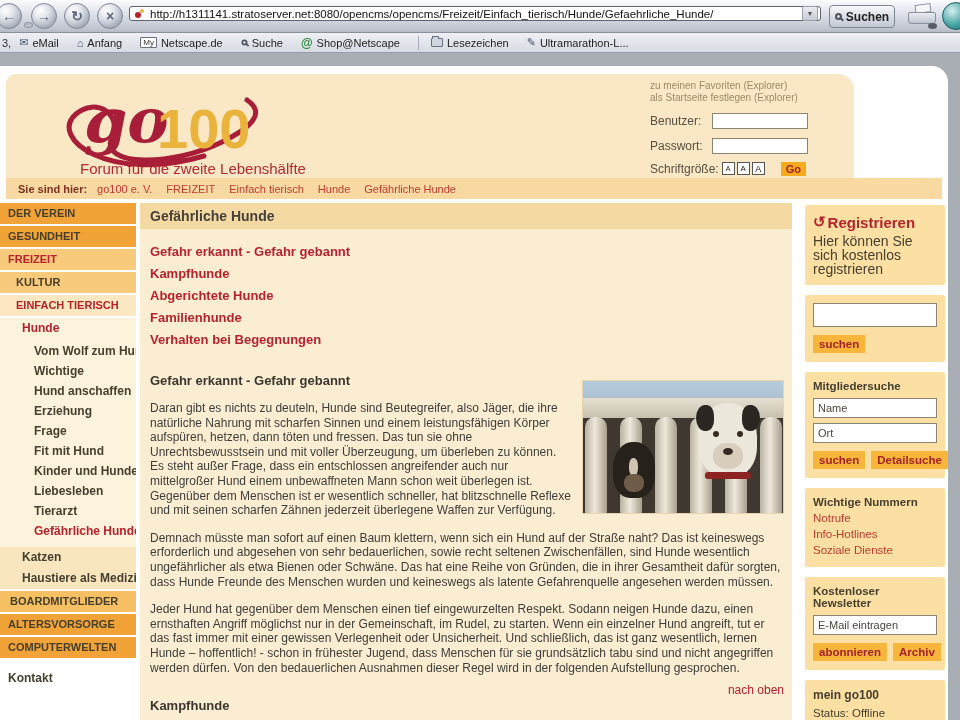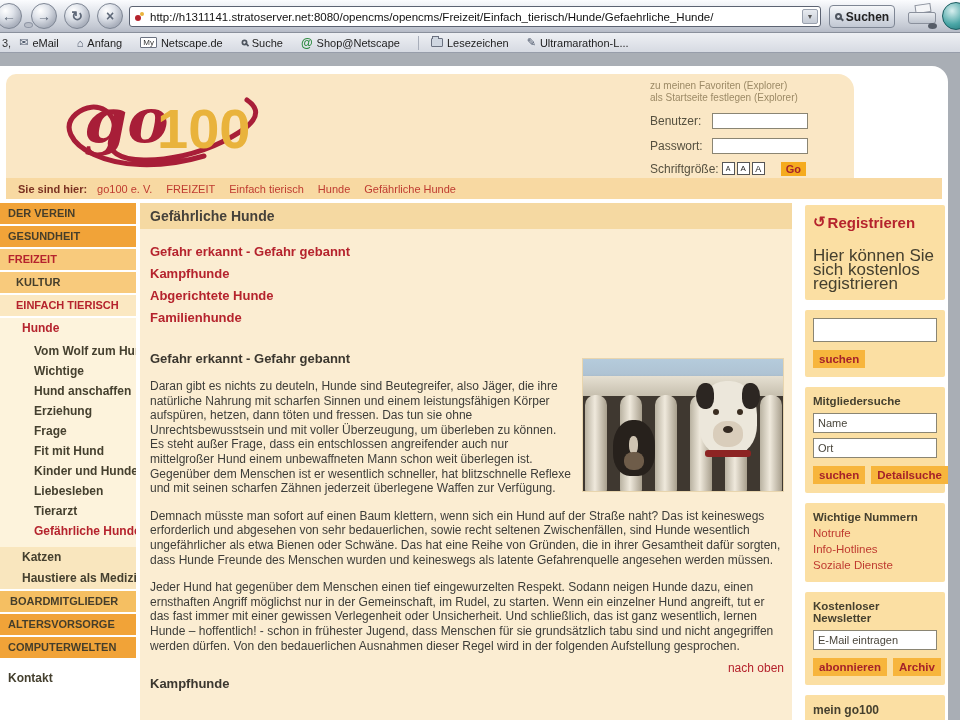--- a/index.html
+++ b/index.html
@@ -9,21 +9,21 @@
   
   .chrome { position:absolute; top:0; left:0; width:960px; height:33px;
     background:linear-gradient(#fbfcfe, #dde1e8 45%, #c3c8d2 85%, #b6bbc7);
     border-bottom:1px solid #8a909c; z-index:5; }
   .navbtn { position:absolute; top:3px; width:26px; height:26px; border-radius:50%;
     background:radial-gradient(circle at 35% 28%, #ffffff, #dfe3ea 35%, #aeb4c0 70%, #8e95a4);
     border:1px solid #7e8694; color:#5e6878; font-size:14px; font-weight:bold;
     text-align:center; line-height:24px; cursor:pointer; }
   .navbtn-bump { position:absolute; top:22px; left:24px; width:9px; height:6px; border-radius:50%;
     background:#b9bec8; border:1px solid #8e95a4; }
-  .urlbar { position:absolute; left:129px; top:6px; width:692px; height:21px; background:#fff;
+  .urlbar { position:absolute; left:129px; top:6px; width:692px; height:15px; background:#fff;
     border:1px solid #5c6372; border-radius:3px; display:flex; align-items:center; padding:0 2px 0 5px; }
   .favicon { width:10px; height:10px; margin-right:5px; position:relative; flex:0 0 auto; }
   .favicon i { position:absolute; border-radius:50%; display:block; }
   .favicon .d1 { width:6px; height:6px; background:#b5232d; left:0; top:3px; }
   .favicon .d2 { width:4px; height:4px; background:#e9b33c; left:5px; top:0; }
   .urltext { flex:1; border:none; outline:none; font-family:"Liberation Sans",sans-serif;
     font-size:11.5px; color:#111; background:transparent; }
   .urldrop { flex:0 0 auto; width:16px; height:15px; background:linear-gradient(#e8ebf0,#c6ccd6);
     border:1px solid #9aa1ae; border-radius:2px; font-size:7px; color:#555; text-align:center; line-height:14px; }
   .searchbtn { position:absolute; left:829px; top:5px; width:66px; height:23px;
@@ -134,21 +134,21 @@
   .sec-h { font-size:13px; font-weight:bold; color:#3b372f; margin-top:19px; }
   .para { font-size:12px; line-height:14.6px; color:#3d3d39; margin-top:13px; }
   .nachoben { text-align:right; color:#b5232d; font-size:12px; margin-top:8px; cursor:pointer; }
   .sec-h2 { font-size:13px; font-weight:bold; color:#3b372f; margin-top:1px; }
 
   
   .rightcol { position:absolute; top:139px; left:805px; width:140px; }
   .rbox { background:#fbdfa3; border-radius:2px; margin-bottom:10px; padding:8px 8px 9px 8px; }
   .reg-title { color:#b5232d; font-size:15px; font-weight:bold; display:flex; align-items:center; gap:2px; }
   .reg-ico { font-size:15px; font-weight:bold; color:#b5232d; }
-  .reg-text { font-size:17px; color:#45402f; line-height:14px; margin-top:18px; }
+  .reg-text { font-size:14px; color:#45402f; line-height:14px; margin-top:3px; }
   .rbox input { width:100%; border:1px solid #8a8573; background:#fff; font-size:11px;
     height:20px; padding:0 4px; font-family:"Liberation Sans",sans-serif; color:#4a463c; }
   .rbox .tallinput { height:24px; }
   .btnrow { margin-top:8px; display:flex; gap:6px; }
   .obtn { background:#f7b53c; border:none; color:#a5222a; font-weight:bold; font-size:11.5px;
     padding:3px 6px; cursor:pointer; font-family:"Liberation Sans",sans-serif; }
   .rb-title { font-size:11.5px; font-weight:bold; color:#45402f; margin-bottom:6px; }
   .rb-link { display:block; color:#bf3b30; font-size:11.5px; line-height:16px; cursor:pointer; }
   .rb-line { font-size:11.5px; color:#45402f; line-height:16px; }
   .mb4 { margin-bottom:5px; }
@@ -216,20 +216,21 @@
 </div>
 
 <div class="page">
 
   <div class="site-header">
     <svg class="logo" width="250" height="96" viewBox="0 0 250 96">
       <path d="M150,80 C55,108 -6,62 22,38 C42,21 68,38 58,60 C44,92 120,90 168,66 C198,51 212,37 193,24" fill="none" stroke="#a81e38" stroke-width="5" stroke-linecap="round"></path>
       <text x="30" y="66" font-family="DejaVu Serif" font-style="italic" font-weight="bold" font-size="62" fill="#a81e38">go</text>
       <text x="103" y="72" font-family="Liberation Sans" font-weight="bold" font-size="56" fill="#e9b33c">100</text>
     </svg>
+    <div class="tagline">Forum für die zweite Lebenshälfte</div>
     <div class="hdr-right">
       <span class="xlink">zu meinen Favoriten (Explorer)</span>
       <span class="xlink">als Startseite festlegen (Explorer)</span>
       <div class="loginrow">
         <label>Benutzer:</label>
         <input style="">
       </div>
       <div class="loginrow">
         <label>Passwort:</label>
         <input type="password" style="">
@@ -280,20 +281,21 @@
     <div class="kontakt">Kontakt</div>
   </div>
 
   <div class="maincol">
     <div class="titleband">Gefährliche Hunde</div>
     <div class="toc">
       <span class="toc-link">Gefahr erkannt - Gefahr gebannt</span>
       <span class="toc-link">Kampfhunde</span>
       <span class="toc-link">Abgerichtete Hunde</span>
       <span class="toc-link">Familienhunde</span>
+      <span class="toc-link">Verhalten bei Begegnungen</span>
     </div>
     <div class="section">
       <div class="photo">
         <div class="rail"></div>
         <div class="shadowbg"></div>
         <div class="baluster" style="left:2px"></div>
         <div class="baluster" style="left:37px"></div>
         <div class="baluster" style="left:72px"></div>
         <div class="baluster" style="left:107px"></div>
         <div class="baluster" style="left:142px"></div>

